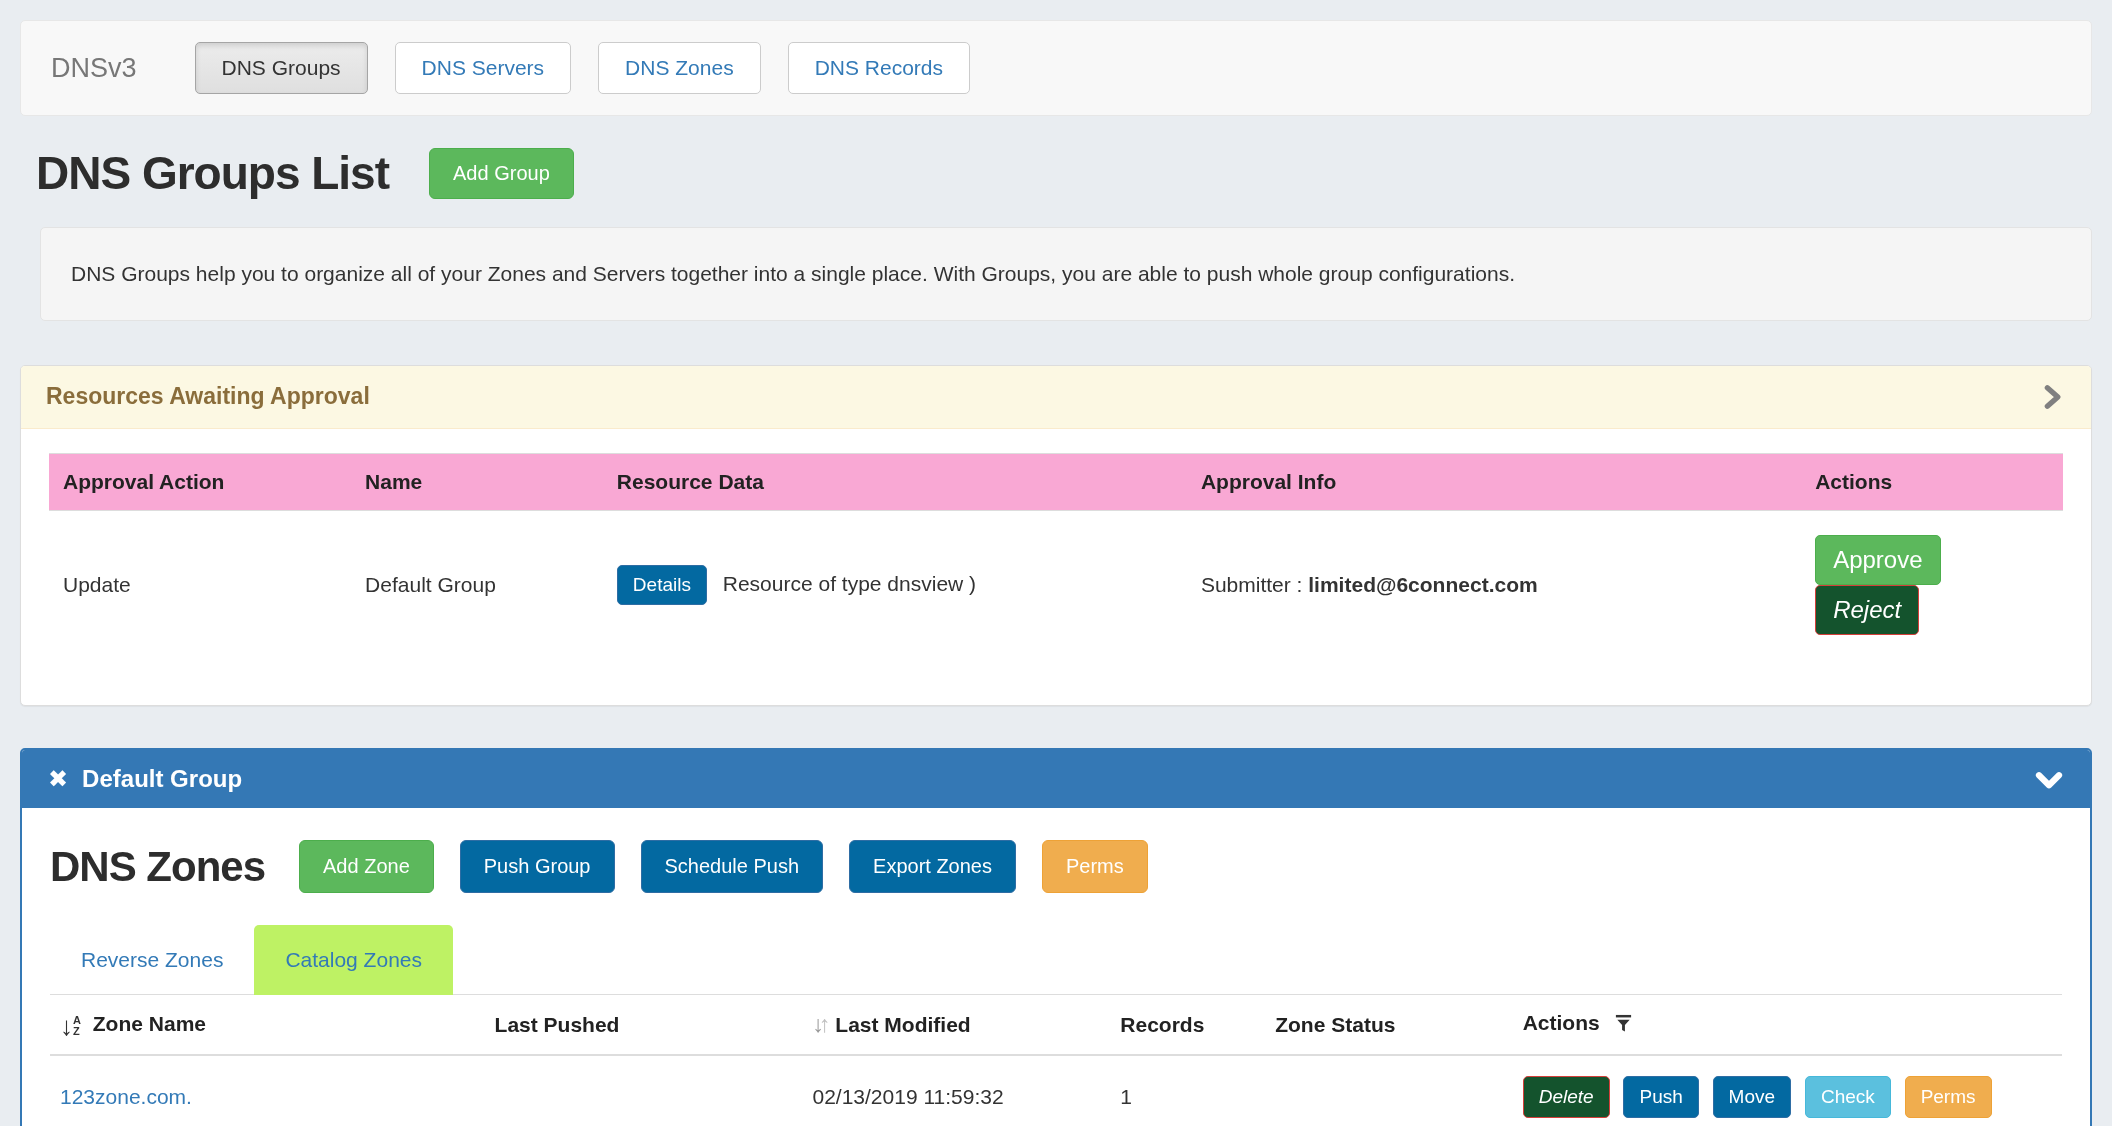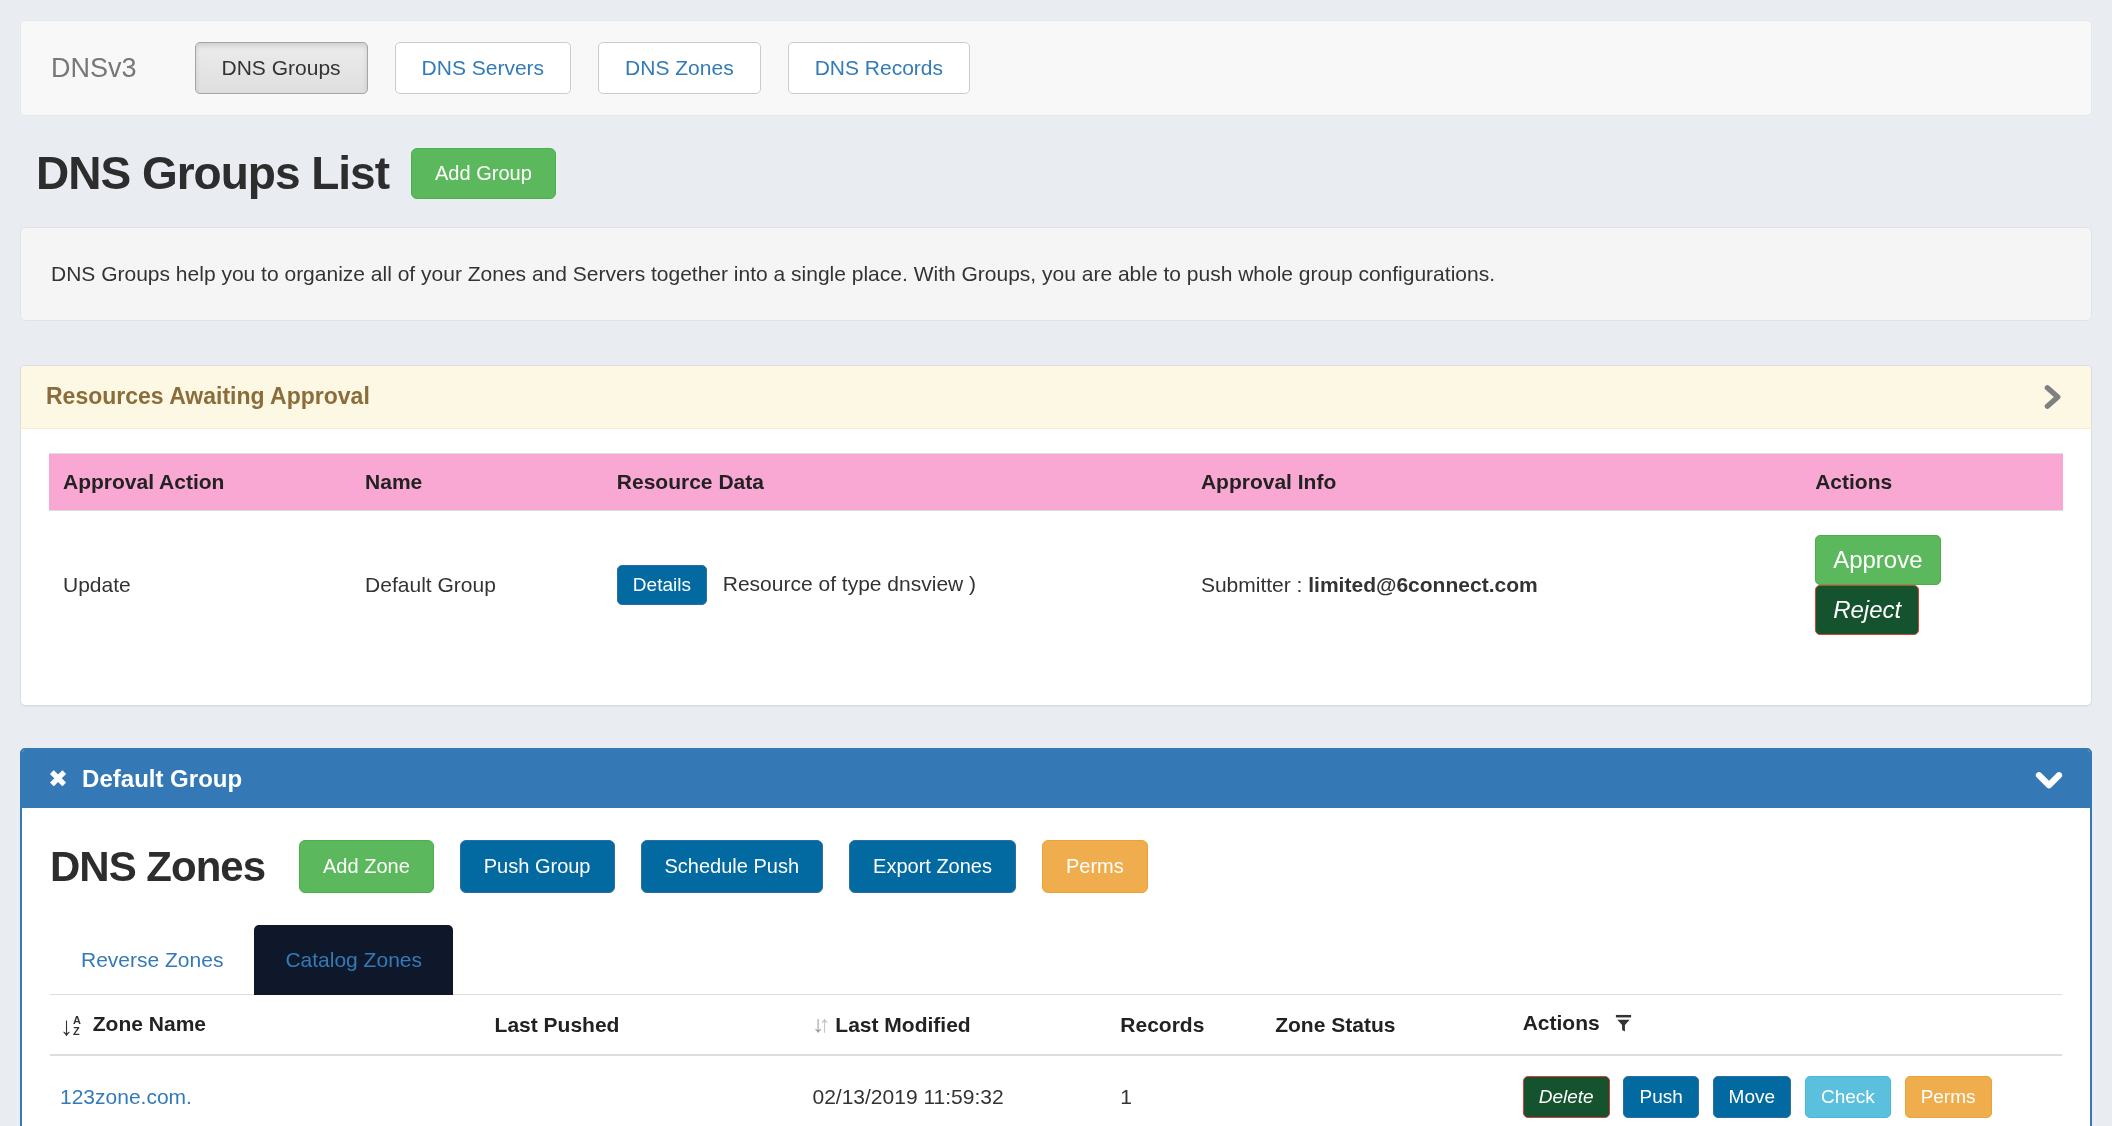--- a/index.html
+++ b/index.html
@@ -22,34 +22,34 @@
     font-size:21px; padding:13px 26px; border-radius:5px;
     background:#fff; border:1px solid #ccc; color:#337ab7;
     margin-right:27px; cursor:pointer; font-family:inherit;
   }
   .nav-btn.active {
     background:linear-gradient(#ececec,#dfdfdf); border-color:#a5a5a5; color:#333;
     box-shadow:inset 0 3px 5px rgba(0,0,0,.12);
   }
 
   
-  .title-row { margin:30px 0 0 16px; display:flex; align-items:center; gap:22px; }
+  .title-row { margin:30px 0 0 16px; display:flex; align-items:center; gap:40px; }
   h1 { font-size:46px; font-weight:bold; color:#2d2d2d; letter-spacing:-1px; }
   .btn { border:none; border-radius:6px; color:#fff; cursor:pointer; font-family:inherit; }
   .btn-success { background:#5cb85c; border:1px solid #4cae4c; }
   .btn-primary { background:#0369a1; border:1px solid #2e6da4; }
   .btn-danger  { background:#14532d; border:1px solid #d43f3a;font-style:italic; }
   .btn-warning { background:#f0ad4e; border:1px solid #eea236; }
   .btn-info    { background:#5bc0de; border:1px solid #46b8da; }
   .btn-lg { font-size:20px; padding:13px 23px; }
 
   
   .well {
     margin-top:27px; background:#f5f5f5; border:1px solid #e3e3e3; border-radius:5px;
-    padding:34px 30px; font-size:21px; color:#333;
+    padding:34px 30px; font-size:21px; color:#333;margin-left:20px;
   }
 
   
   .panel {
     margin-top:44px; background:#fff; border:1px solid #ddd; border-radius:5px;
     box-shadow:0 1px 1px rgba(0,0,0,.05);
   }
   .panel-heading-warning {
     background:#fcf8e3; border-bottom:1px solid #faebcc; border-radius:4px 4px 0 0;
     padding:17px 25px; display:flex; align-items:flex-start; justify-content:space-between;
@@ -84,21 +84,21 @@
   h2 { font-size:42px; font-weight:bold; color:#2d2d2d; letter-spacing:-1px; margin-right:8px; }
   .btn-md { font-size:20px; padding:14px 23px; }
 
   
   .tabs { margin-top:32px; display:flex; border-bottom:1px solid #ddd; }
   .tab {
     font-size:21px; padding:22px 30px; color:#337ab7; cursor:pointer;
     border:1px solid transparent; border-radius:5px 5px 0 0; margin-bottom:-1px;
   }
   .tab.active { background:#fff; color:#555; border-color:#ddd; border-bottom-color:#fff; }
-  .tab.hovered { background:#0f172a; }
+  .tab.hovered { background:#bef264; }
 
   
   .zones-table th {
     text-align:left; font-size:21px; font-weight:bold; color:#222;
     padding:16px 10px; border-bottom:2px solid #ddd;
   }
   .zones-table td { font-size:21px; padding:20px 10px; border-bottom:1px solid #ddd; vertical-align:middle; }
   a.zone-link { color:#337ab7; text-decoration:none; font-size:21px; }
   .btn-sm { font-size:19px; padding:9px 15px; border-radius:5px; margin-right:8px; }
 

